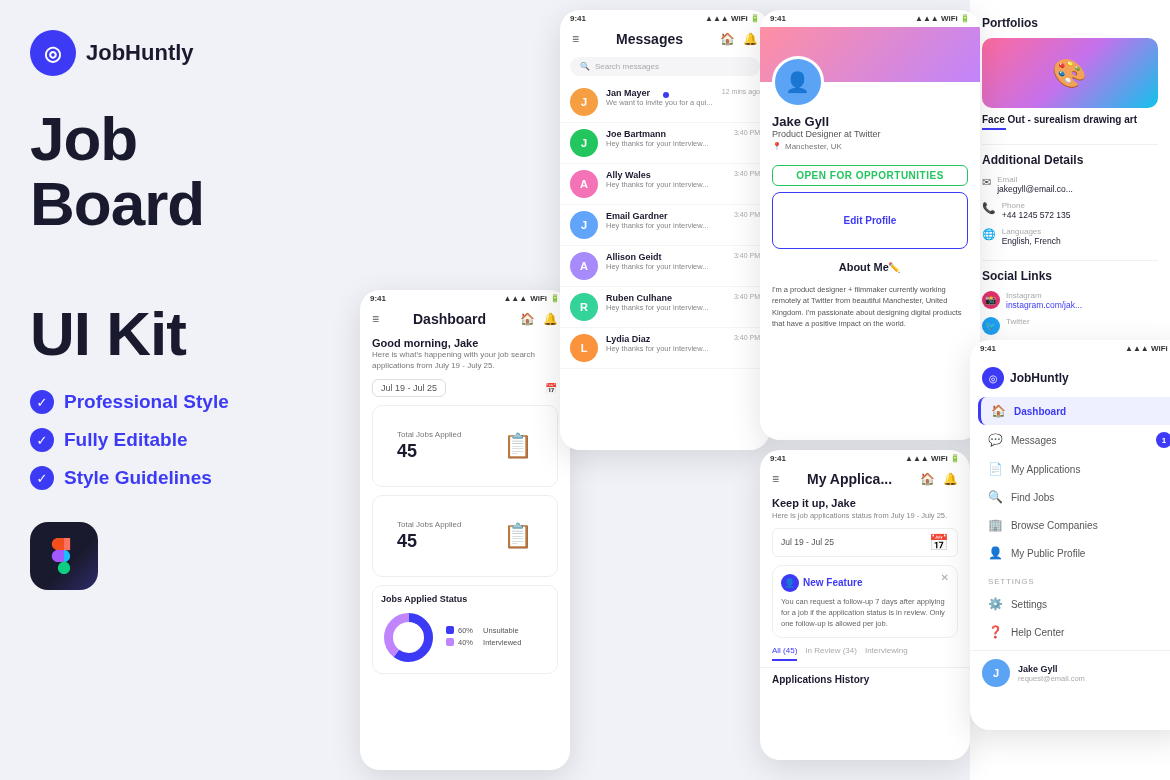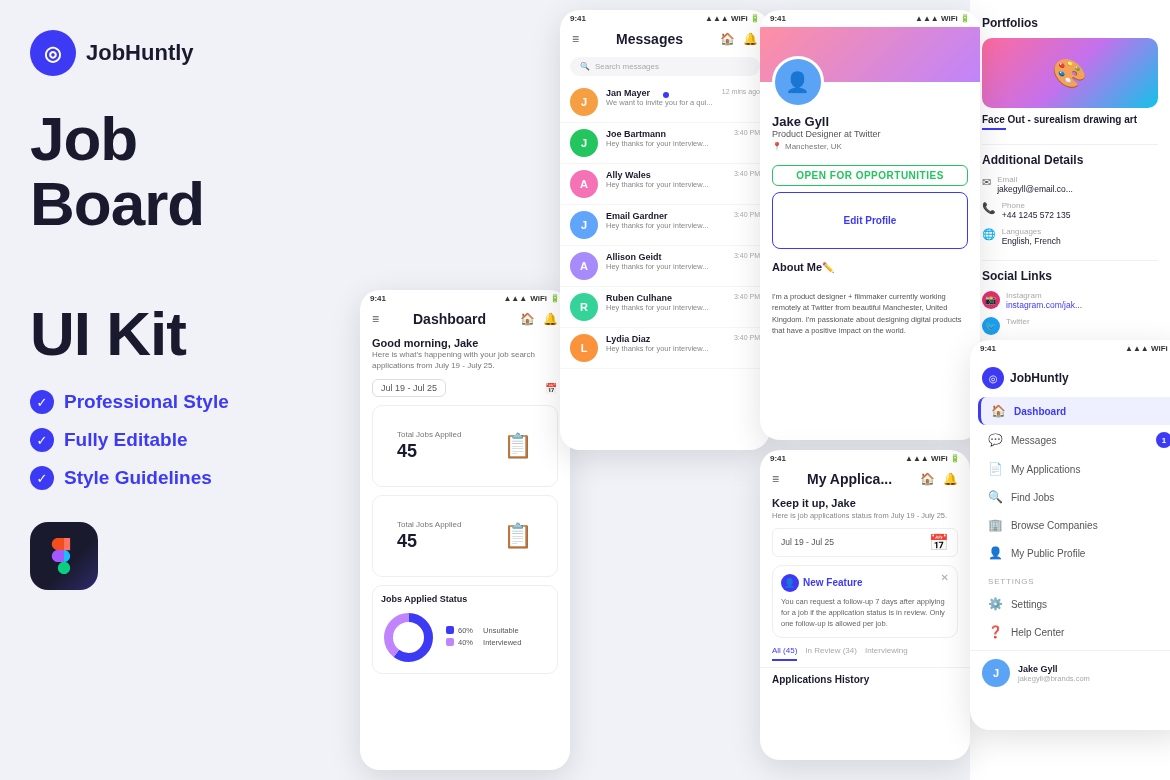--- a/index.html
+++ b/index.html
@@ -272,21 +272,21 @@
       margin: 6px 12px;
       background: white;
       border: 1.5px solid #3d3af5;
       border-radius: 8px;
       padding: 22px;
       text-align: center;
       font-size: 10px; font-weight: 700; color: #3d3af5;
       cursor: pointer;
     }
     .about-section { padding: 6px 12px; }
-    .about-heading { font-size: 11px; font-weight: 700; color: #1a1a2e; margin-bottom: 18px; display: flex; align-items: center; justify-content: flex-start; }
+    .about-heading { font-size: 11px; font-weight: 700; color: #1a1a2e; margin-bottom: 11px; display: flex; align-items: center; justify-content: center; }
     .about-text { font-size: 7.5px; color: #555; line-height: 1.5; }
 
     
     .phone-sidebar {
       width: 220px;
       left: 640px;
       top: 340px;
       height: 390px;
     }
     .sidebar-logo-row {
@@ -754,18 +754,18 @@
       </div>
       <div class="sidebar-nav-item">
         <span class="sidebar-nav-icon">❓</span>
         <span>Help Center</span>
       </div>
     </div>
     <div class="sidebar-user-row">
       <div class="sidebar-user-avatar">J</div>
       <div class="sidebar-user-info">
         <div class="user-name">Jake Gyll</div>
-        <div class="user-email">jakegyll@brands.com</div>
+        <div class="user-email">request@email.com</div>
       </div>
     </div>
   </div>
 
 </div>
 
 </body></html>

